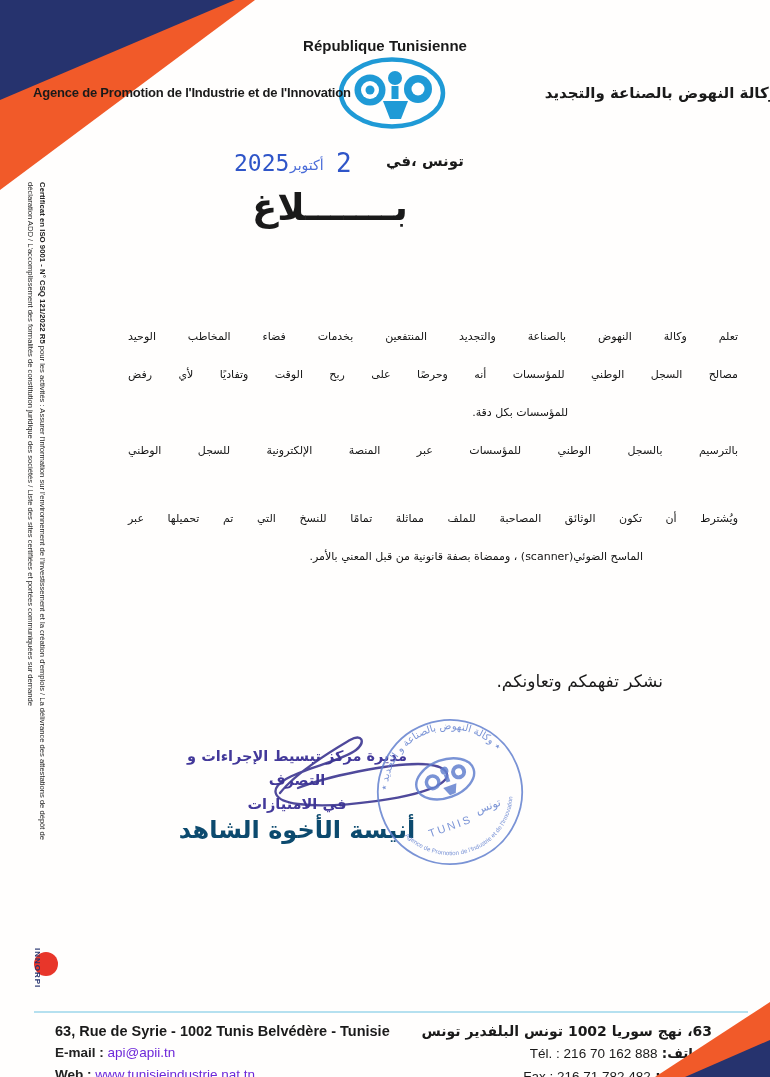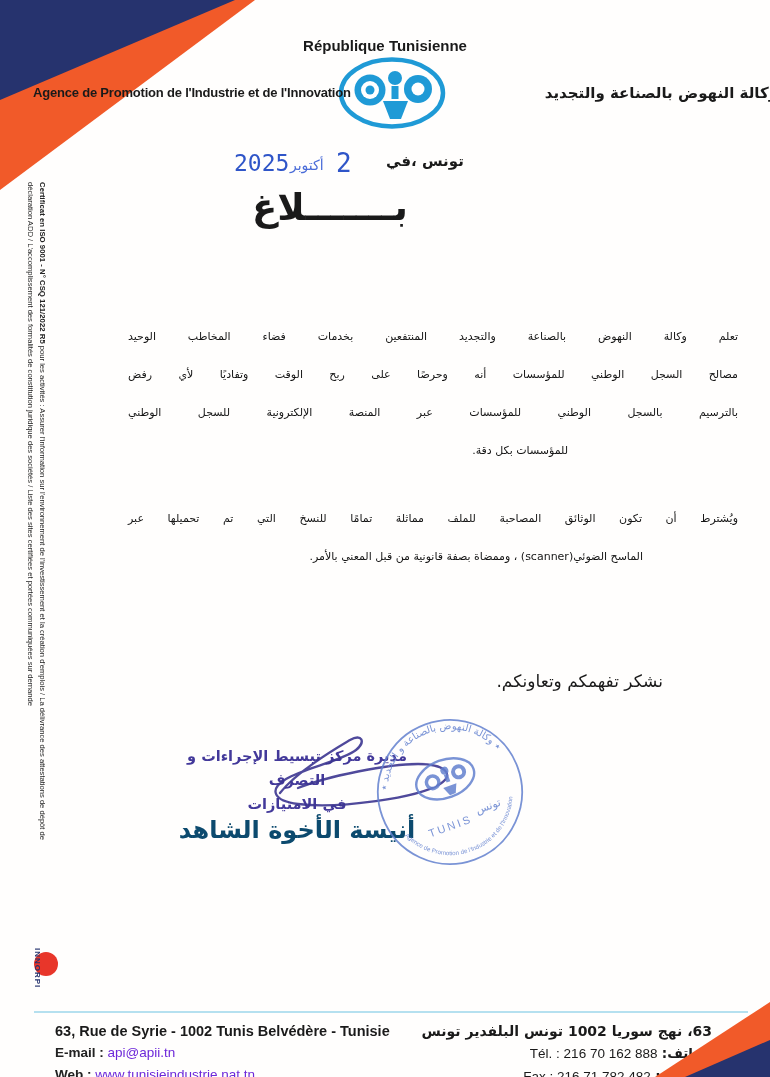--- a/index.html
+++ b/index.html
@@ -119,22 +119,22 @@
   <div class="date-city">تونس ،في</div>
   <div class="date-day">2</div>
   <div class="date-month">أكتوبر</div>
   <div class="date-year">2025</div>
 
   <div class="doc-title">بـــــــلاغ</div>
 
   <div class="body-block">
     <div class="bline">تعلم وكالة النهوض بالصناعة والتجديد المنتفعين بخدمات فضاء المخاطب الوحيد</div>
     <div class="bline">مصالح السجل الوطني للمؤسسات أنه وحرصًا على ربح الوقت وتفاديًا لأي رفض</div>
+    <div class="bline short1">للمؤسسات بكل دقة.</div>
     <div class="bline">بالترسيم بالسجل الوطني للمؤسسات عبر المنصة الإلكترونية للسجل الوطني</div>
-    <div class="bline short1">للمؤسسات بكل دقة.</div>
     <div class="bline p2">ويُشترط أن تكون الوثائق المصاحبة للملف مماثلة تمامًا للنسخ التي تم تحميلها عبر</div>
     <div class="bline short2">الماسح الضوئي(scanner) ، وممضاة بصفة قانونية من قبل المعني بالأمر.</div>
   </div>
   <div class="closing-line">نشكر تفهمكم وتعاونكم.</div>
 
   <div class="sig-block">
     <div class="sig-t1">مديرة مركز تبسيط الإجراءات و التصرف</div>
     <div class="sig-t2">في الامتيازات</div>
     <div class="sig-name">أنيسة الأخوة الشاهد</div>
   </div>

